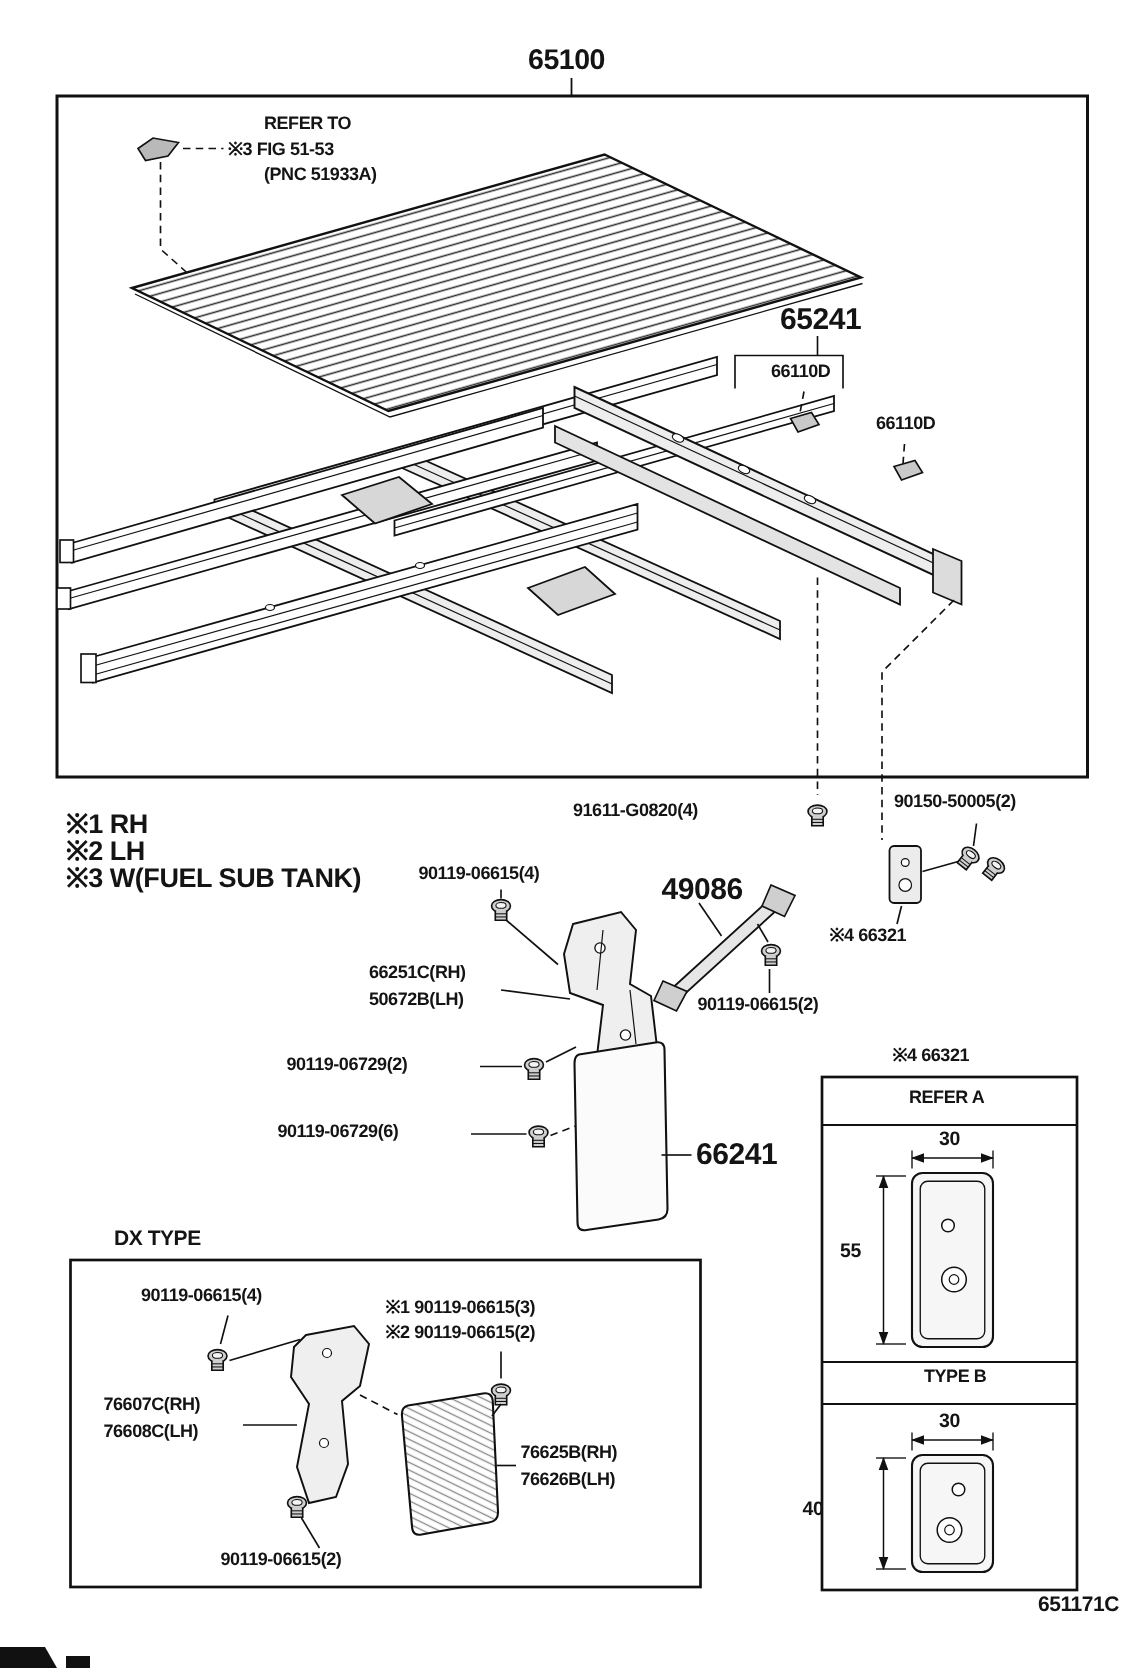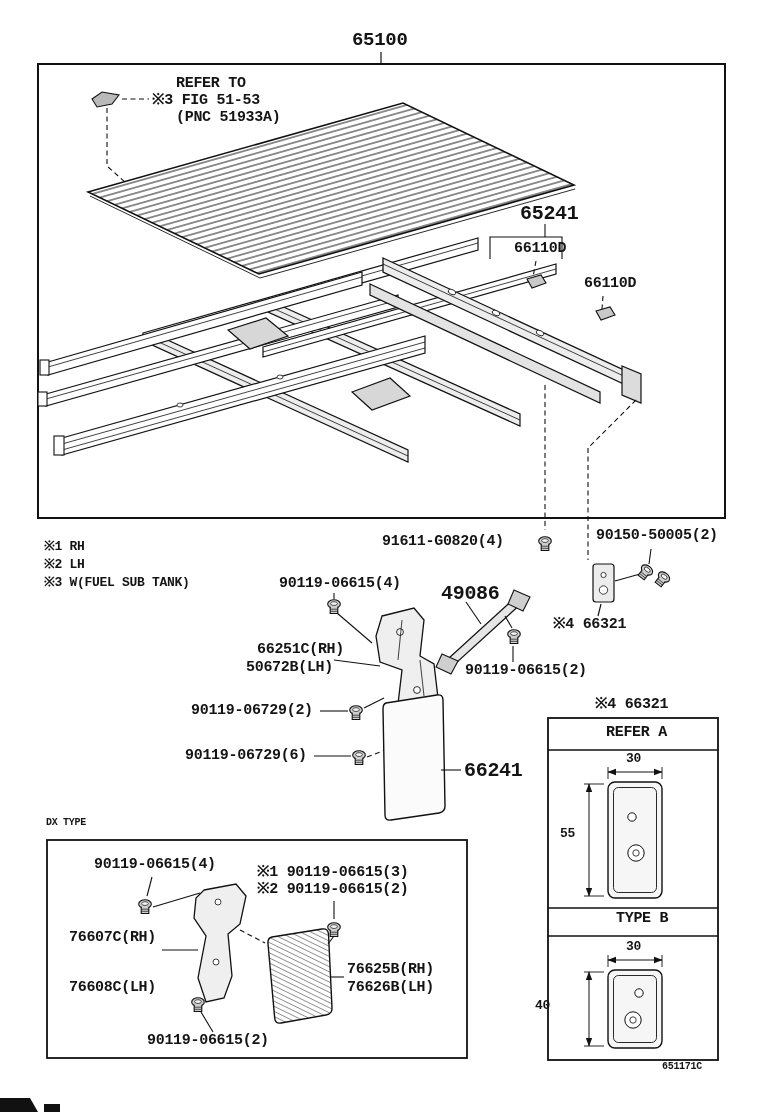--- a/index.html
+++ b/index.html
@@ -3,36 +3,36 @@
 <meta charset="utf-8">
 <style>
   * { box-sizing: border-box; }
   html, body { margin: 0; padding: 0; background: #ffffff; }
   .page {
     position: relative;
     width: 760px;
     height: 1112px;
     background: #ffffff;
     overflow: hidden;
-    font-family: Liberation Mono, monospace;
+    font-family: Liberation Sans, sans-serif;
   }
   .art { position: absolute; left: 0; top: 0; }
   .lbl {
     position: absolute;
     font-weight: 700;
     color: #141414;
     white-space: nowrap;
     letter-spacing: -0.3px;
     line-height: 1.05;
   }
   .fs19 { font-size: 19px; }
   .fs16 { font-size: 20px; }
-  .fs15 { font-size: 15px; }
-  .fs14 { font-size: 10px; }
-  .fs13 { font-size: 13px; }
+  .fs15 { font-size: 12px; }
+  .fs14 { font-size: 14px; margin-left: 30px; }
+  .fs13 { font-size: 18px; }
   .fsd  { font-size: 13px; }
 </style>
 </head>
 <body>
 
 <div class="page">
 
   <svg class="art" width="760" height="1112" viewBox="0 0 760 1112">
     <defs>
       <pattern id="hatchA" width="5.5" height="5.5" patternUnits="userSpaceOnUse" patternTransform="rotate(-15.8)">
@@ -250,40 +250,40 @@
   <div class="lbl fs15" style="left:596px;top:528px">90150-50005(2)</div>
 
   <div class="lbl fs13" style="left:44px;top:540px">※1 RH</div>
   <div class="lbl fs13" style="left:44px;top:558px">※2 LH</div>
   <div class="lbl fs13" style="left:44px;top:576px">※3 W(FUEL SUB TANK)</div>
 
   <div class="lbl fs15" style="left:279px;top:576px">90119-06615(4)</div>
   <div class="lbl fs16" style="left:441px;top:583px">49086</div>
   <div class="lbl fs15" style="left:553px;top:617px">※4 66321</div>
 
-  <div class="lbl fs15" style="left:257px;top:642px">66251C(RH)</div>
+  <div class="lbl fs15" style="left:246px;top:642px">66251C(RH)</div>
   <div class="lbl fs15" style="left:246px;top:660px">50672B(LH)</div>
   <div class="lbl fs15" style="left:465px;top:663px">90119-06615(2)</div>
 
   <div class="lbl fs15" style="left:191px;top:703px">90119-06729(2)</div>
   <div class="lbl fs15" style="left:185px;top:748px">90119-06729(6)</div>
   <div class="lbl fs16" style="left:464px;top:760px">66241</div>
 
   <div class="lbl fs15" style="left:595px;top:697px">※4 66321</div>
   <div class="lbl fs15" style="left:606px;top:725px">REFER A</div>
   <div class="lbl fsd" style="left:626px;top:752px">30</div>
   <div class="lbl fsd" style="left:560px;top:827px">55</div>
   <div class="lbl fs15" style="left:616px;top:911px">TYPE B</div>
   <div class="lbl fsd" style="left:626px;top:940px">30</div>
   <div class="lbl fsd" style="left:535px;top:999px">40</div>
 
   <div class="lbl fs14" style="left:46px;top:818px">DX TYPE</div>
   <div class="lbl fs15" style="left:94px;top:857px">90119-06615(4)</div>
   <div class="lbl fs15" style="left:257px;top:865px">※1 90119-06615(3)</div>
   <div class="lbl fs15" style="left:257px;top:882px">※2 90119-06615(2)</div>
   <div class="lbl fs15" style="left:69px;top:930px">76607C(RH)</div>
-  <div class="lbl fs15" style="left:69px;top:980px">76608C(LH)</div>
+  <div class="lbl fs15" style="left:69px;top:948px">76608C(LH)</div>
   <div class="lbl fs15" style="left:347px;top:962px">76625B(RH)</div>
   <div class="lbl fs15" style="left:347px;top:980px">76626B(LH)</div>
   <div class="lbl fs15" style="left:147px;top:1033px">90119-06615(2)</div>
 
   <div class="lbl fs14" style="left:662px;top:1062px">651171C</div>
 </div>
 
 </body></html>

